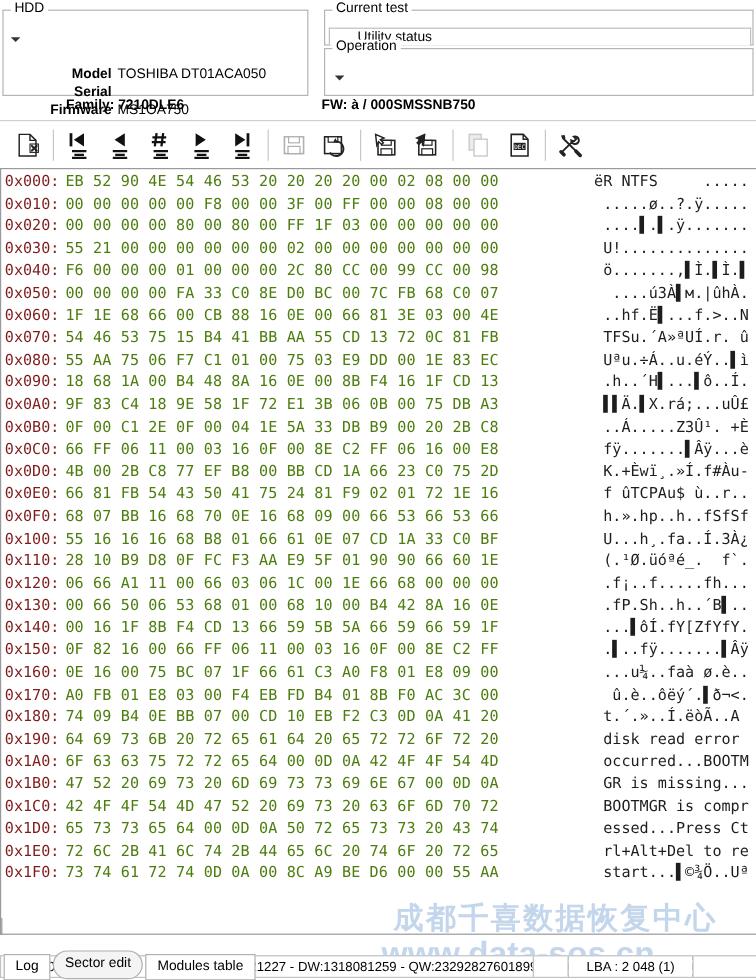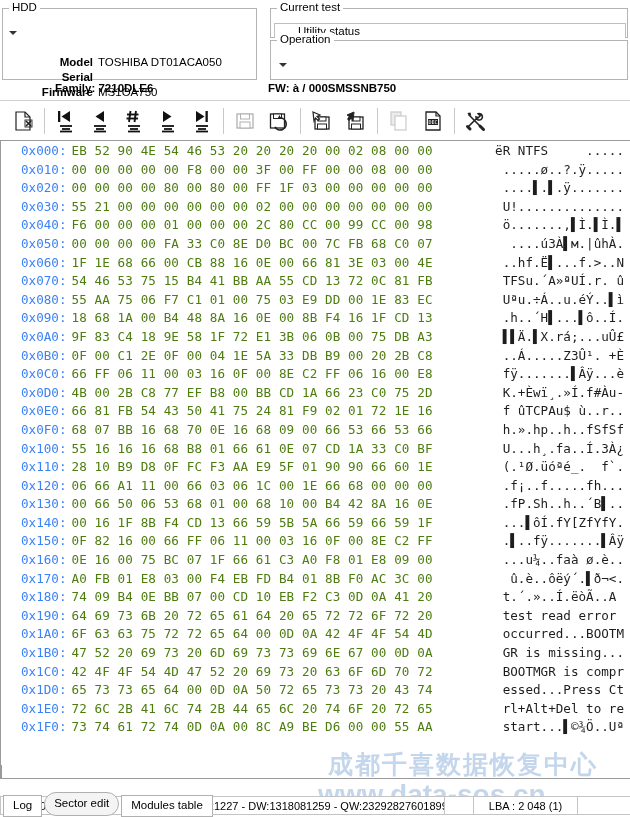--- a/index.html
+++ b/index.html
@@ -182,22 +182,22 @@
   }
   .hex-row {
     height: 18.6px;
     line-height: 18.6px;
     font-family: "DejaVu Sans Mono", "Liberation Mono", monospace;
     font-size: 12.6px;
     white-space: pre;
     display: flex;
   }
   .hex-off {
-    color: #3b82f6;
-    padding-left: 20px;
+    color: #7f1d1d;
+    padding-left: 3px;
     letter-spacing: 0px;
   }
   .hex-bytes {
     color: #4d7c0f;
     padding-left: 5px;
     letter-spacing: 0.1px;
     text-align: center;
   }
   .hex-ascii {
     color: #1d1d1d;
@@ -527,21 +527,21 @@
         <div class="hex-row"><span class="hex-off">0x0F0:</span><span class="hex-bytes">68 07 BB 16 68 70 0E 16 68 09 00 66 53 66 53 66</span><span class="hex-ascii">h.».hp..h..fSfSf</span></div>
         <div class="hex-row"><span class="hex-off">0x100:</span><span class="hex-bytes">55 16 16 16 68 B8 01 66 61 0E 07 CD 1A 33 C0 BF</span><span class="hex-ascii">U...h¸.fa..Í.3À¿</span></div>
         <div class="hex-row"><span class="hex-off">0x110:</span><span class="hex-bytes">28 10 B9 D8 0F FC F3 AA E9 5F 01 90 90 66 60 1E</span><span class="hex-ascii">(.¹Ø.üóªé_.  f`.</span></div>
         <div class="hex-row"><span class="hex-off">0x120:</span><span class="hex-bytes">06 66 A1 11 00 66 03 06 1C 00 1E 66 68 00 00 00</span><span class="hex-ascii">.f¡..f.....fh...</span></div>
         <div class="hex-row"><span class="hex-off">0x130:</span><span class="hex-bytes">00 66 50 06 53 68 01 00 68 10 00 B4 42 8A 16 0E</span><span class="hex-ascii">.fP.Sh..h..´B▌..</span></div>
         <div class="hex-row"><span class="hex-off">0x140:</span><span class="hex-bytes">00 16 1F 8B F4 CD 13 66 59 5B 5A 66 59 66 59 1F</span><span class="hex-ascii">...▌ôÍ.fY[ZfYfY.</span></div>
         <div class="hex-row"><span class="hex-off">0x150:</span><span class="hex-bytes">0F 82 16 00 66 FF 06 11 00 03 16 0F 00 8E C2 FF</span><span class="hex-ascii">.▌..fÿ.......▌Âÿ</span></div>
         <div class="hex-row"><span class="hex-off">0x160:</span><span class="hex-bytes">0E 16 00 75 BC 07 1F 66 61 C3 A0 F8 01 E8 09 00</span><span class="hex-ascii">...u¼..faà ø.è..</span></div>
         <div class="hex-row"><span class="hex-off">0x170:</span><span class="hex-bytes">A0 FB 01 E8 03 00 F4 EB FD B4 01 8B F0 AC 3C 00</span><span class="hex-ascii"> û.è..ôëý´.▌ð¬&lt;.</span></div>
         <div class="hex-row"><span class="hex-off">0x180:</span><span class="hex-bytes">74 09 B4 0E BB 07 00 CD 10 EB F2 C3 0D 0A 41 20</span><span class="hex-ascii">t.´.»..Í.ëòÃ..A </span></div>
-        <div class="hex-row"><span class="hex-off">0x190:</span><span class="hex-bytes">64 69 73 6B 20 72 65 61 64 20 65 72 72 6F 72 20</span><span class="hex-ascii">test read error </span></div>
+        <div class="hex-row"><span class="hex-off">0x190:</span><span class="hex-bytes">64 69 73 6B 20 72 65 61 64 20 65 72 72 6F 72 20</span><span class="hex-ascii">disk read error </span></div>
         <div class="hex-row"><span class="hex-off">0x1A0:</span><span class="hex-bytes">6F 63 63 75 72 72 65 64 00 0D 0A 42 4F 4F 54 4D</span><span class="hex-ascii">occurred...BOOTM</span></div>
         <div class="hex-row"><span class="hex-off">0x1B0:</span><span class="hex-bytes">47 52 20 69 73 20 6D 69 73 73 69 6E 67 00 0D 0A</span><span class="hex-ascii">GR is missing...</span></div>
         <div class="hex-row"><span class="hex-off">0x1C0:</span><span class="hex-bytes">42 4F 4F 54 4D 47 52 20 69 73 20 63 6F 6D 70 72</span><span class="hex-ascii">BOOTMGR is compr</span></div>
         <div class="hex-row"><span class="hex-off">0x1D0:</span><span class="hex-bytes">65 73 73 65 64 00 0D 0A 50 72 65 73 73 20 43 74</span><span class="hex-ascii">essed...Press Ct</span></div>
         <div class="hex-row"><span class="hex-off">0x1E0:</span><span class="hex-bytes">72 6C 2B 41 6C 74 2B 44 65 6C 20 74 6F 20 72 65</span><span class="hex-ascii">rl+Alt+Del to re</span></div>
         <div class="hex-row"><span class="hex-off">0x1F0:</span><span class="hex-bytes">73 74 61 72 74 0D 0A 00 8C A9 BE D6 00 00 55 AA</span><span class="hex-ascii">start...▌©¾Ö..Uª</span></div>
       </div>
   </div>
 
   <div class="below-hex">

